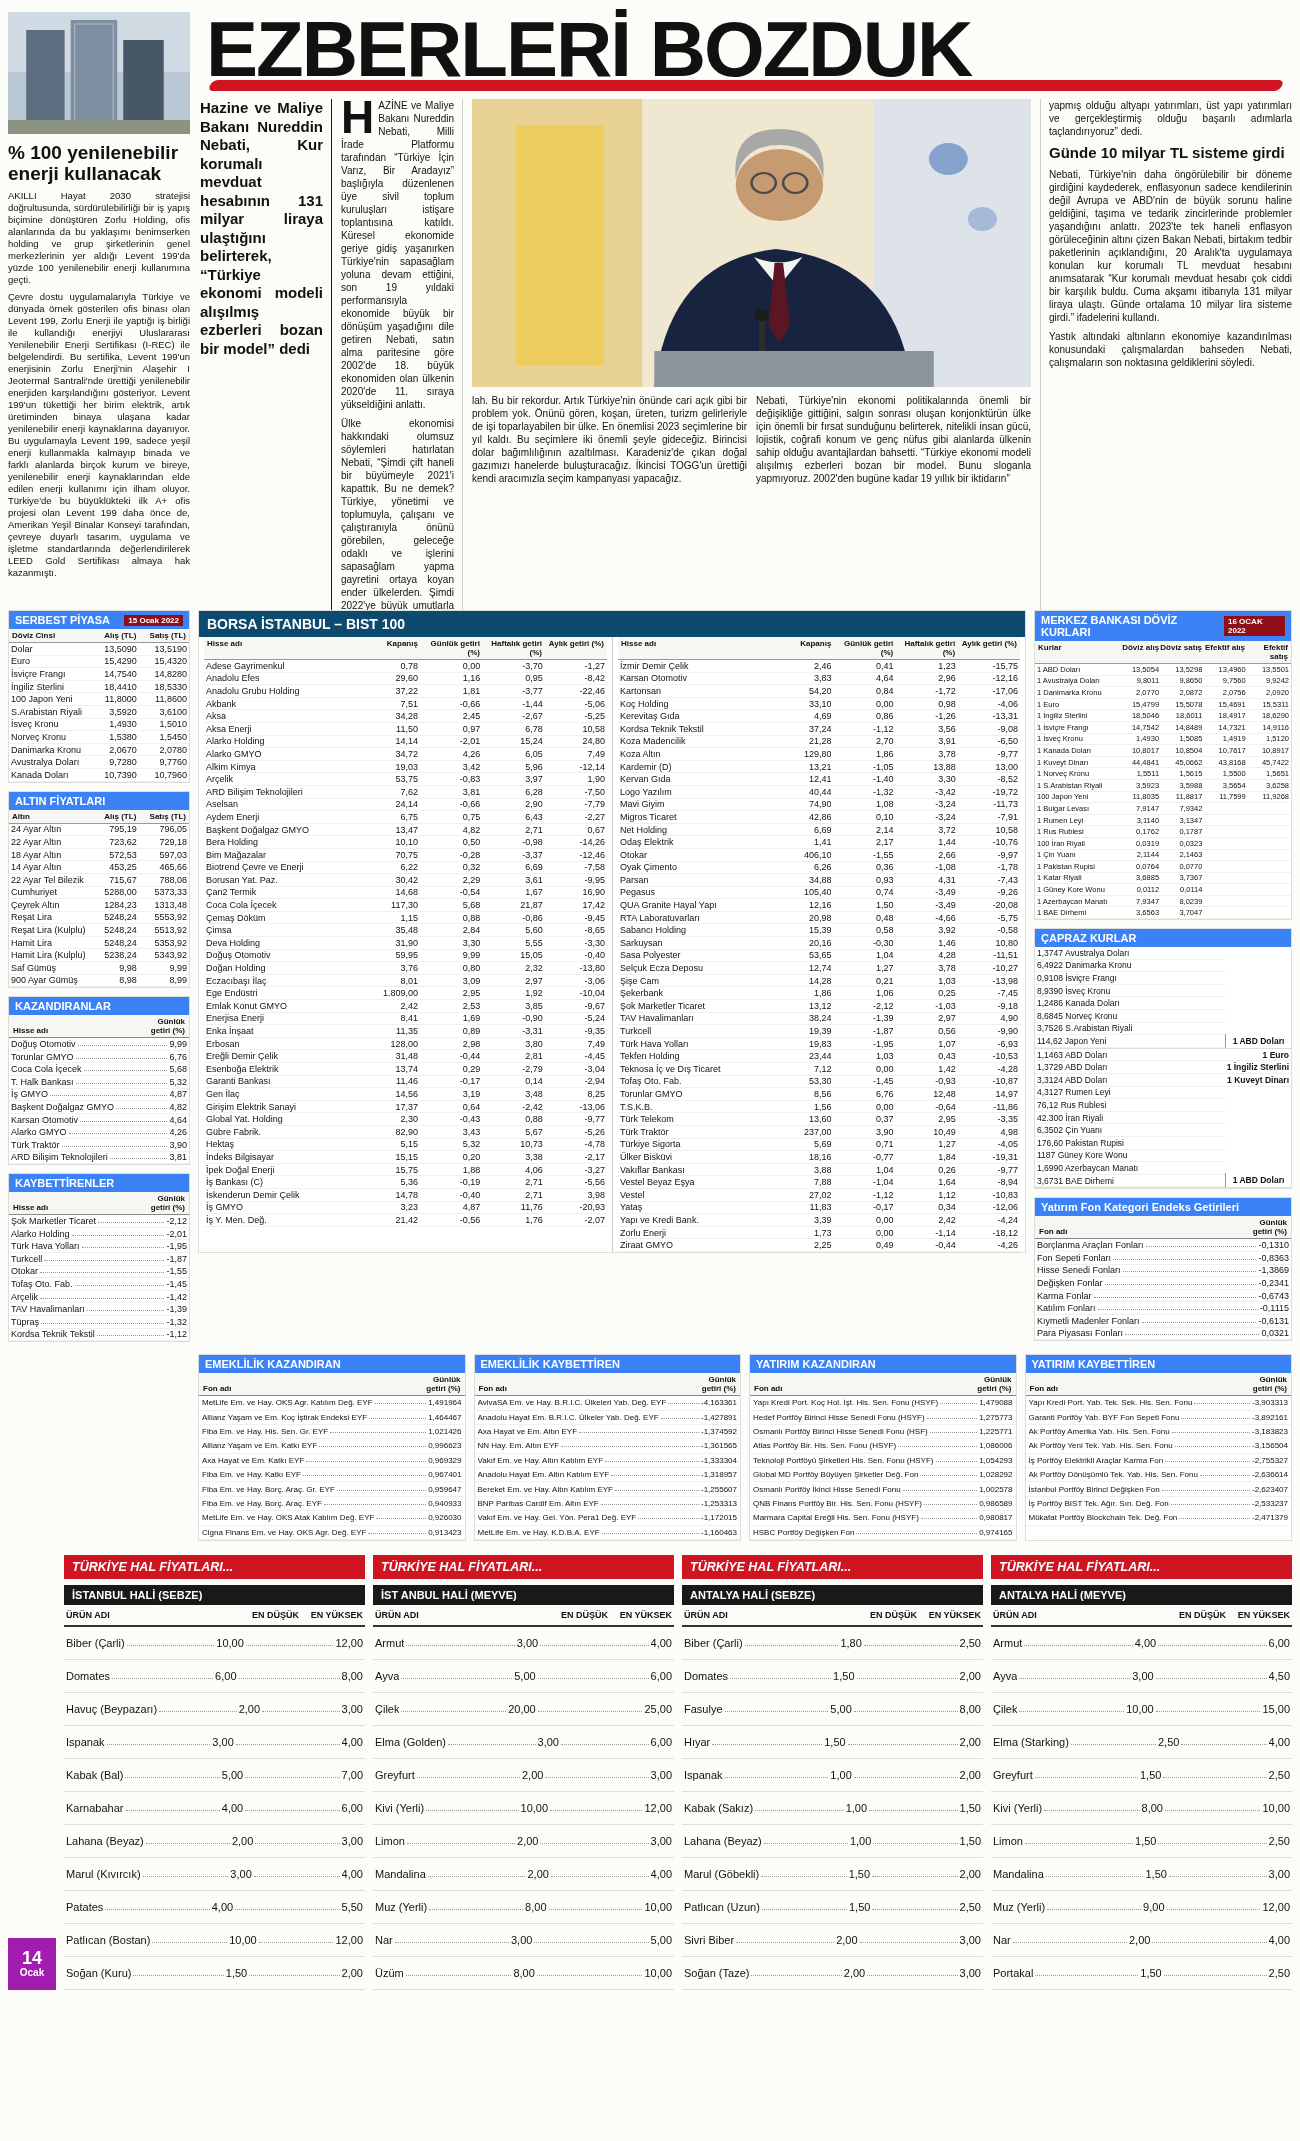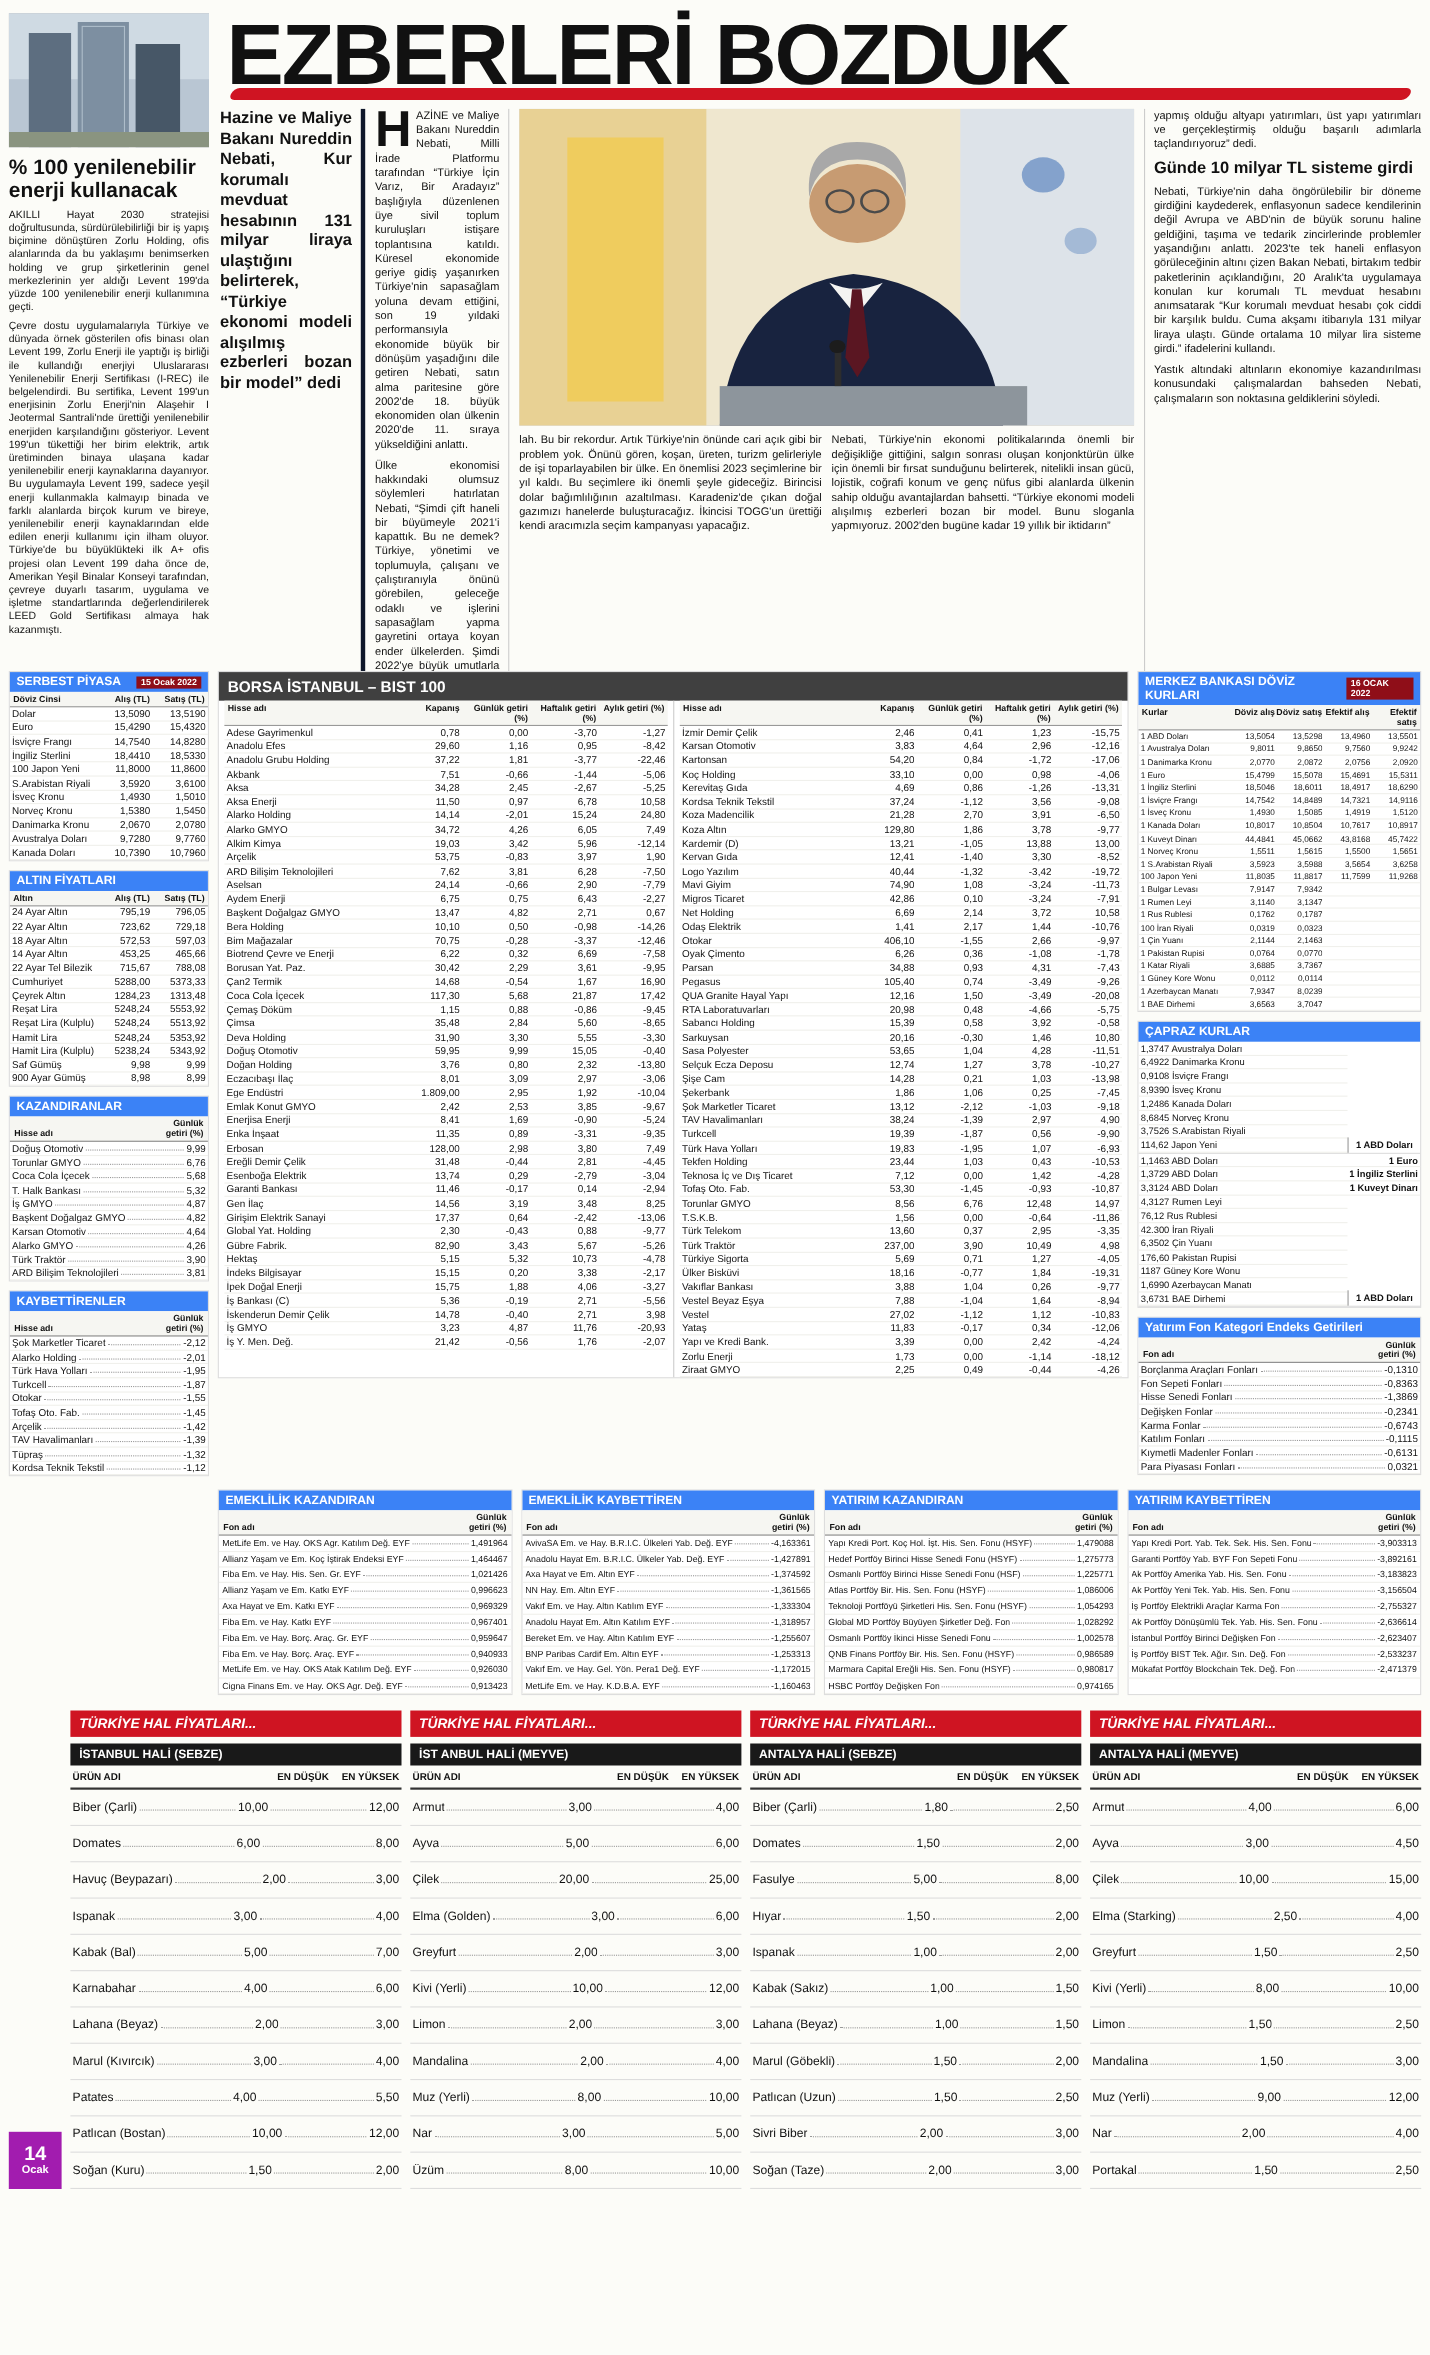--- a/index.html
+++ b/index.html
@@ -21,34 +21,34 @@
   .hero-left h2{font-size:19px;line-height:21px;margin:8px 0 6px;font-weight:700}
   .hero-left .body{font-size:9.5px;line-height:12px;text-align:justify;margin-bottom:5px}
   .photo{width:100%;overflow:hidden;background:#ccc}
   .photo svg{display:block;width:100%;height:100%}
   .building{height:122px}
   .hl1{font-size:62px;font-weight:700;letter-spacing:-2px;line-height:66px;padding-left:6px}
   .hl2wrap{position:relative;padding:0 6px;margin-bottom:8px}
   .hl2{font-size:78px;font-weight:900;letter-spacing:-2px;line-height:74px;position:relative;z-index:1}
   .swoosh{height:11px;background:#cf1422;border-radius:8px;margin:-6px 4px 0;transform:skewX(-25deg)}
   .hero-grid{display:grid;grid-template-columns:132px 122px 1fr 252px;gap:9px;margin-top:8px}
-  .deck{font-size:15px;line-height:18.5px;font-weight:bold;text-align:justify;border-right:4px solid #0f172a;padding-right:8px}
+  .deck{font-size:15px;line-height:18.5px;font-weight:bold;text-align:justify;border-right:1px solid #0f172a;padding-right:8px}
   .artcol{font-size:10px;line-height:13px;text-align:justify;border-right:1px solid #ccc;padding-right:8px}
   .artcol p{margin-bottom:6px}
   .dropcap{float:left;font-size:46px;line-height:37px;font-weight:900;padding-right:4px}
   .caption{font-weight:bold;font-size:10.5px}
   .nebati{height:288px}
   .below-grid{display:grid;grid-template-columns:1fr 1fr;gap:9px;margin-top:7px;font-size:10px;line-height:13px;text-align:justify}
   .rightcol{font-size:10px;line-height:13px;text-align:justify;border-left:1px solid #ccc;padding-left:8px}
   .rightcol p{margin-bottom:6px}
   .rightcol h3{font-size:15px;line-height:17px;margin:4px 0 7px;text-align:left}
 
   
   .bar{background:#3b82f6;color:#fff;font-weight:bold;font-size:11px;padding:3px 6px;display:flex;justify-content:space-between;align-items:center}
-  .bar.big{background:#404040;font-size:14px;padding:5px 8px}
+  .bar.big{background:#0c4a6e;font-size:14px;padding:5px 8px}
   .bardate{font-size:8px;font-weight:bold;background:#8f0e18;padding:1px 4px}
   .tbl{background:#fff;border:1px solid #ddd;margin-bottom:8px}
   .trow{display:flex;align-items:baseline;padding:1.2px 3px;border-bottom:1px solid #f0f0ec}
   .tcell{white-space:nowrap;overflow:hidden;text-overflow:ellipsis;font-variant-numeric:tabular-nums}
   .colhdr{display:flex;font-weight:bold;font-size:8px;border-bottom:1px solid #999;padding:2px 3px;background:#f6f6f2}
   .colhdr div{white-space:normal;line-height:9px}
   .colhdr2{display:flex;justify-content:space-between;align-items:flex-end;font-size:8px;font-weight:bold;border-bottom:1px solid #888;padding:2px 4px;background:#f6f6f2}
   .colhdr2 .r{width:46px;text-align:right;white-space:normal;line-height:9px}
   .t3 .trow .c0{flex:1.5;text-align:left;font-size:9px}
   .t3 .trow .c1,.t3 .trow .c2{flex:1;text-align:right;font-size:9px}

